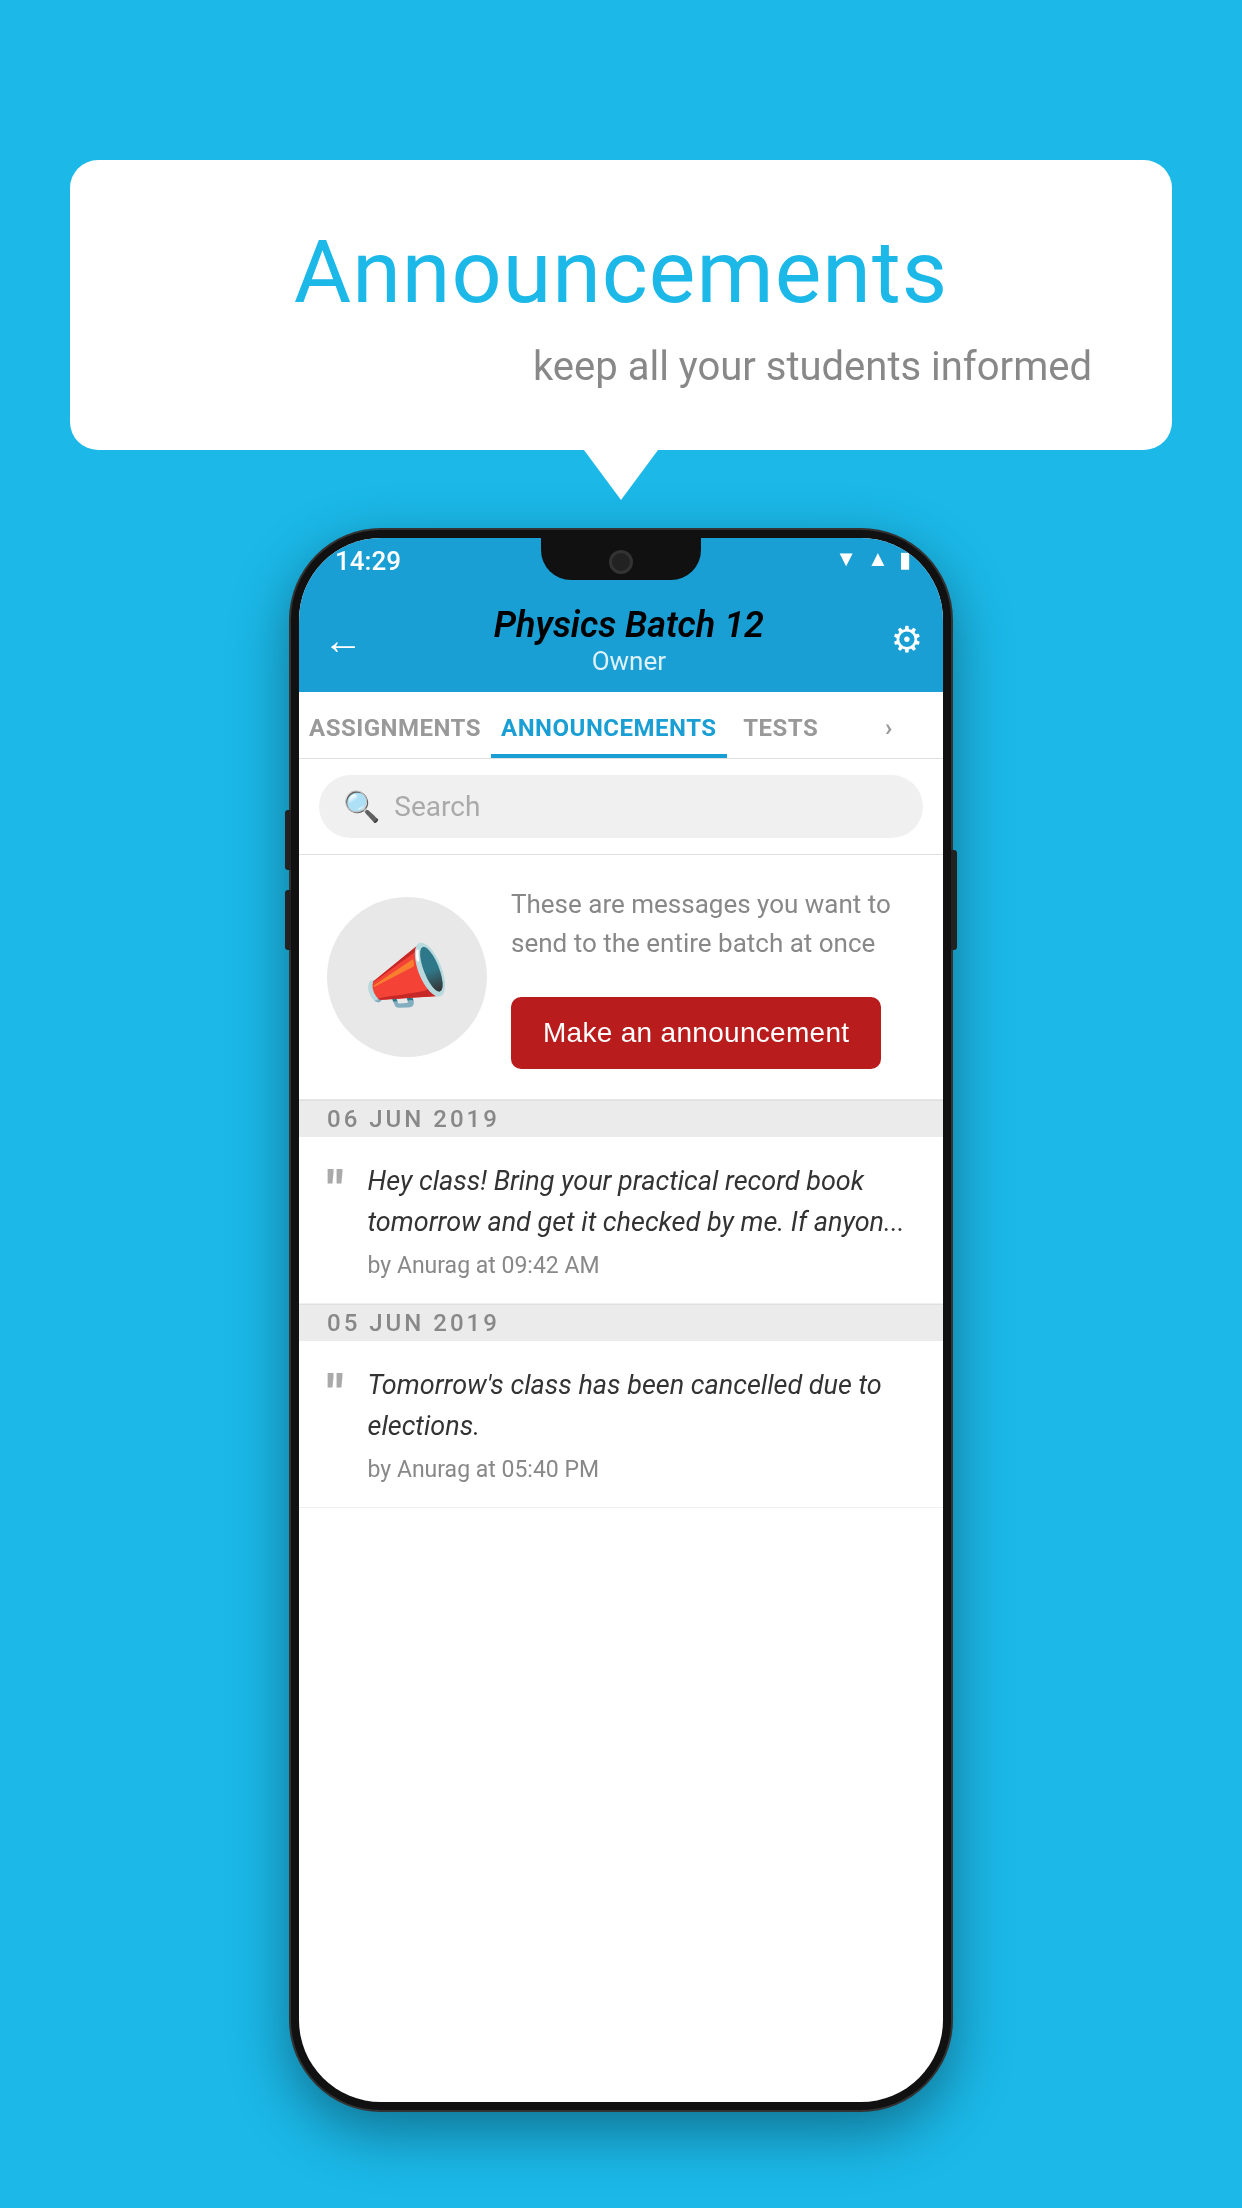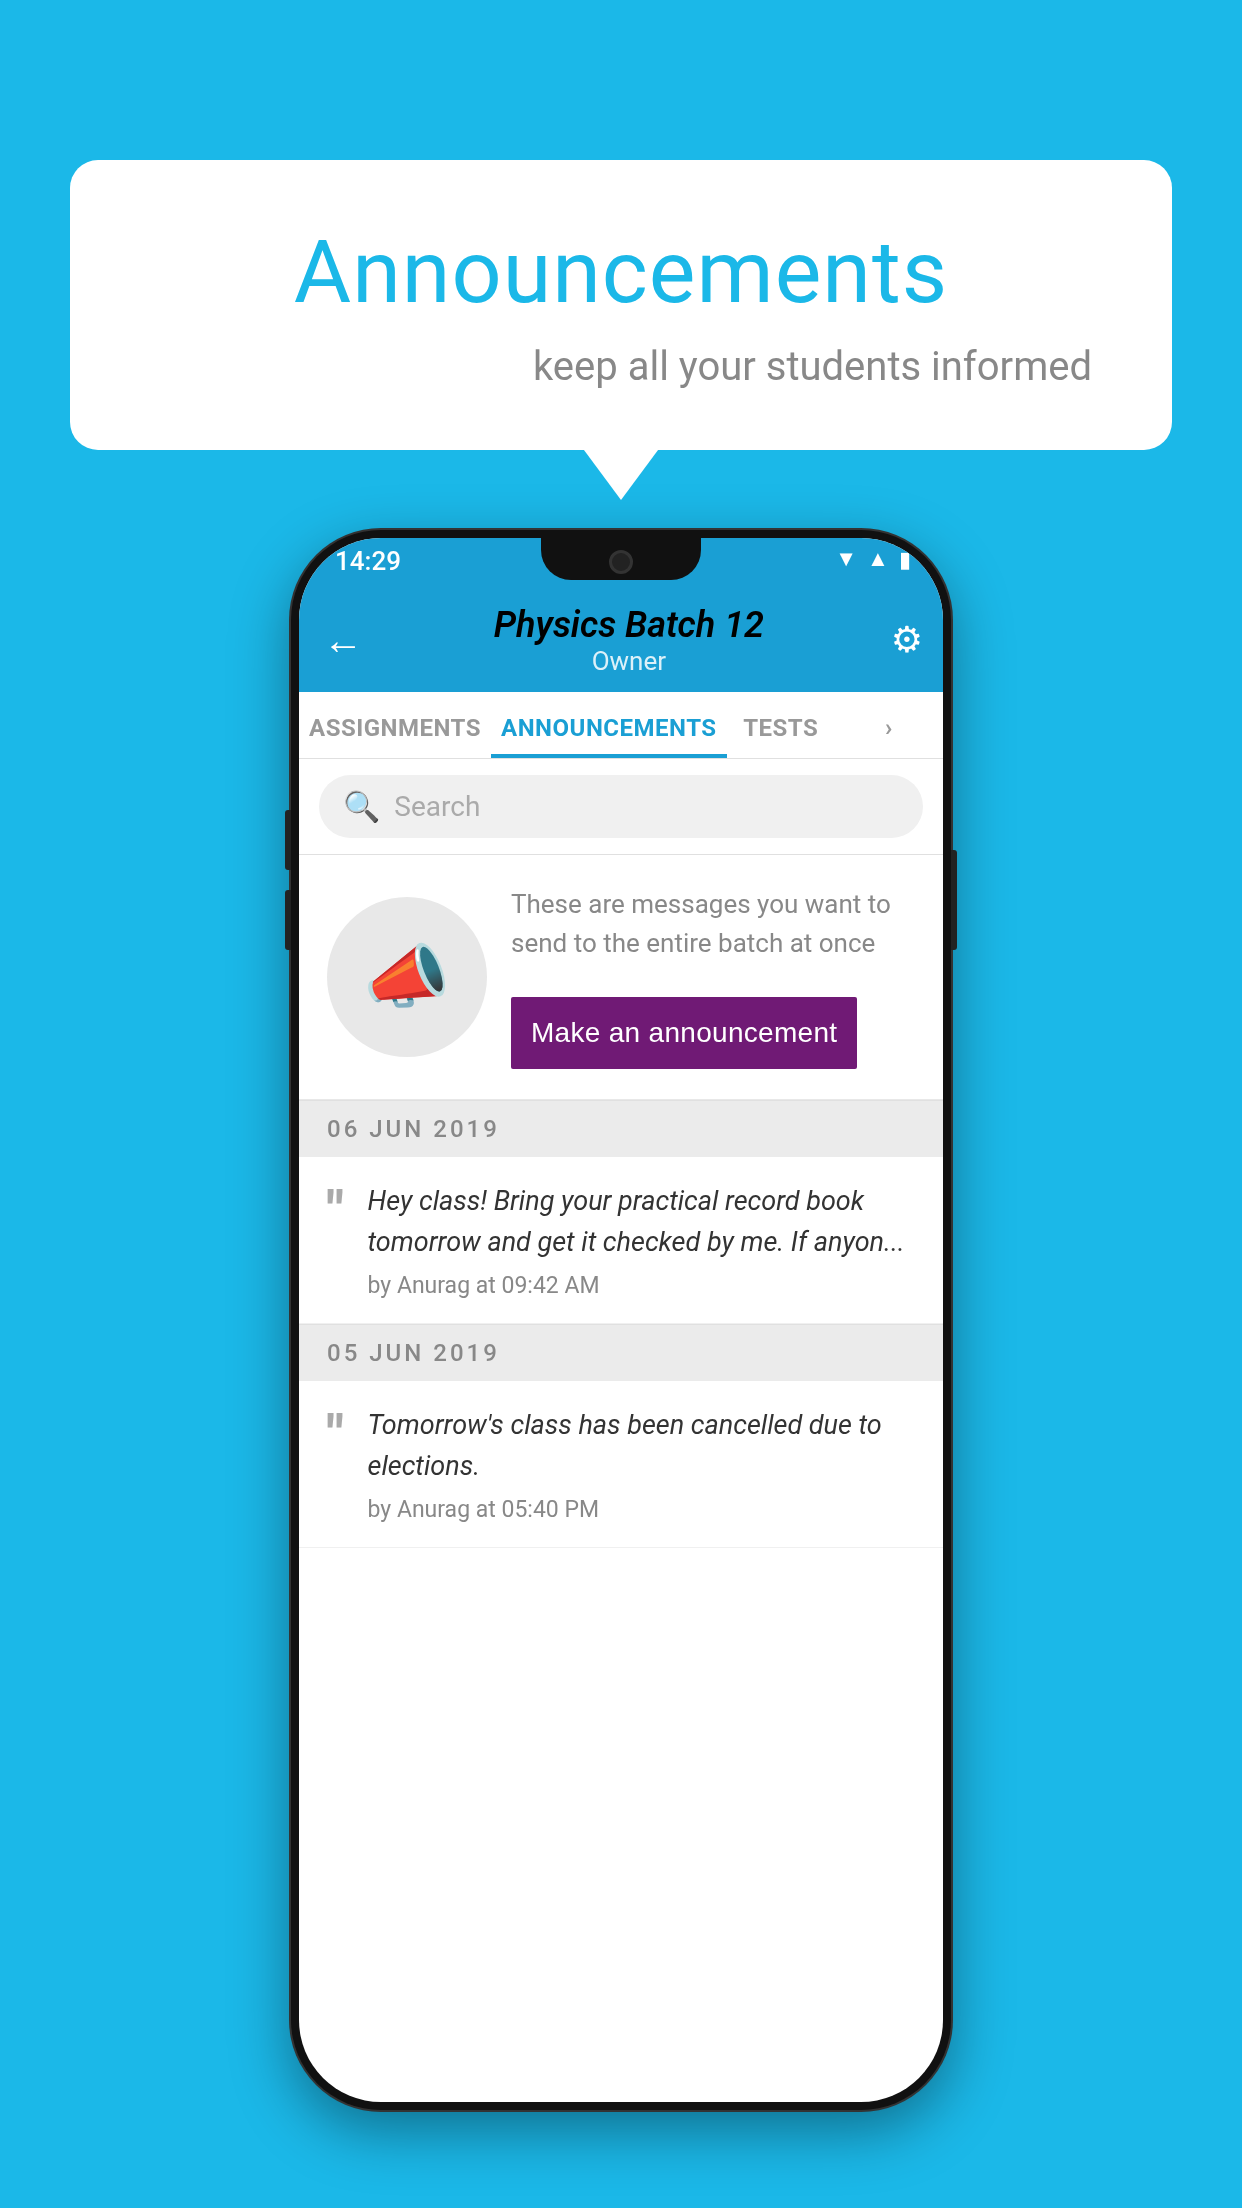--- a/index.html
+++ b/index.html
@@ -277,35 +277,35 @@
     }
 
     .promo-desc {
       color: #888;
       font-size: 26px;
       line-height: 1.5;
       margin-bottom: 34px;
     }
 
     .promo-button {
-      background: #701a75;
+      background: #b91c1c;
       color: white;
       border: none;
-      border-radius: 2px;
-      padding: 20px 20px;
+      border-radius: 10px;
+      padding: 20px 32px;
       font-size: 28px;
       font-weight: 500;
       cursor: pointer;
       letter-spacing: 0.3px;
     }
 
     
     .date-separator {
       background: #ebebeb;
-      padding: 14px 28px;
+      padding: 4px 28px;
       font-size: 24px;
       color: #888;
       letter-spacing: 3px;
       font-weight: 500;
       border-top: 1px solid #e0e0e0;
     }
 
     
     .message-item {
       background: white;

